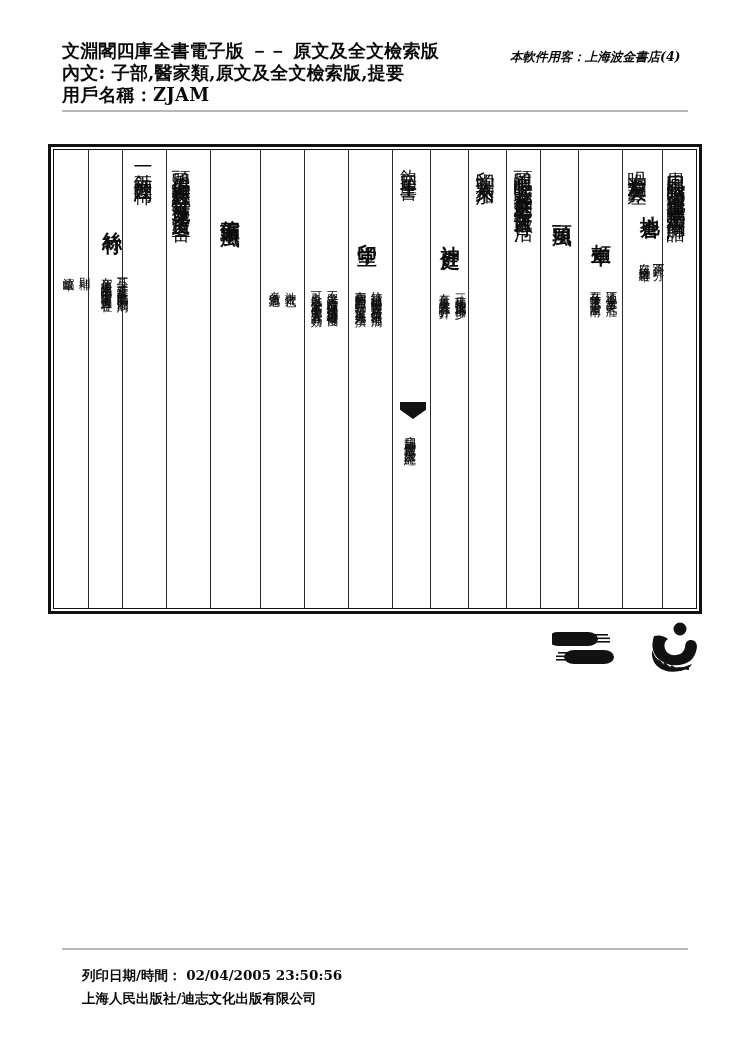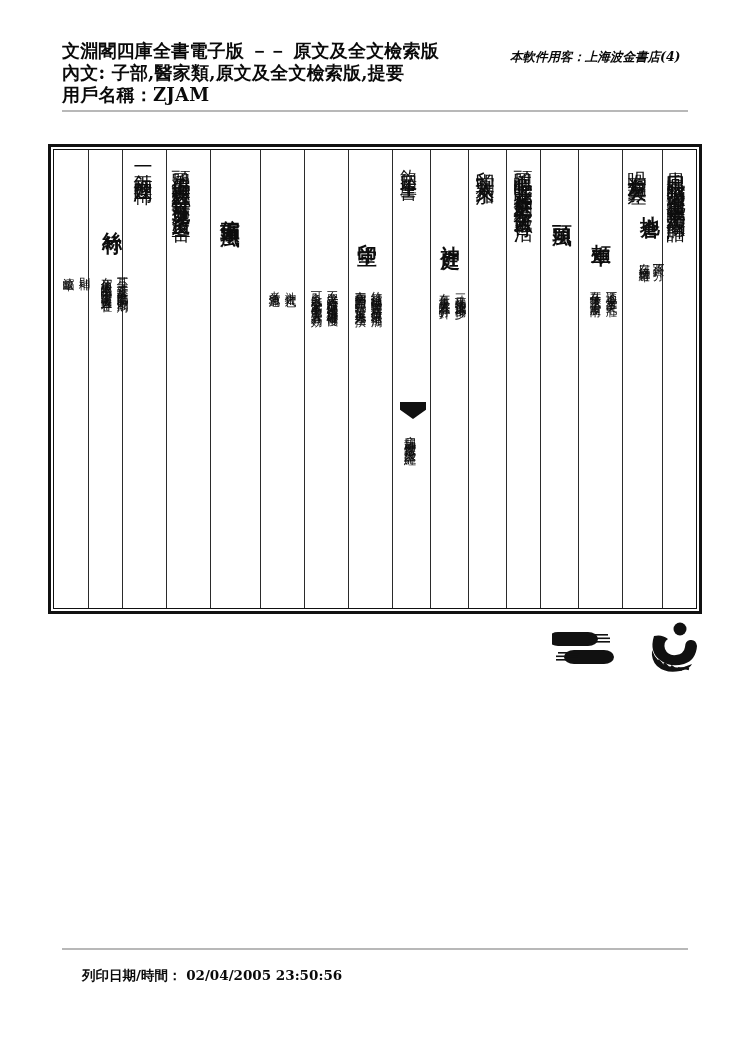--- a/index.html
+++ b/index.html
@@ -254,16 +254,17 @@
       <path d="M10 14 q-5 16 6 24 q10 8 24 4 q12 -4 13 -18 q-1 -7 -7 -6 q-5 1 -5 7 q-1 7 -9 8 q-8 1 -11 -6 q-2 -7 3 -10 q-6 -5 -14 -3 z" fill="#111"></path>
       <path d="M8 28 q4 12 16 16 q12 4 24 -2 q-2 5 -12 7 q-14 3 -23 -5 q-6 -6 -5 -16 z" fill="#111"></path>
       <path d="M14 38 l4 4 M20 41 l4 4 M27 44 l4 3 M34 46 l4 2 M41 46 l4 1" stroke="#111" stroke-width="2.4" fill="none"></path>
     </svg>
   </div>
 
   <div class="footer">
     <div class="ftr-rule"></div>
     <div class="ftr-text">
       <span class="line">列印日期/時間： 02/04/2005 23:50:56</span>
+      <span class="line">上海人民出版社/迪志文化出版有限公司</span>
     </div>
   </div>
 
 </div>
 
 </body></html>

